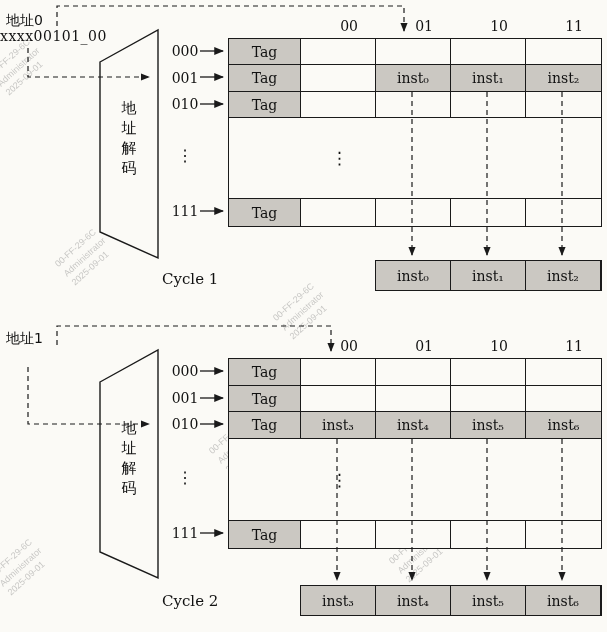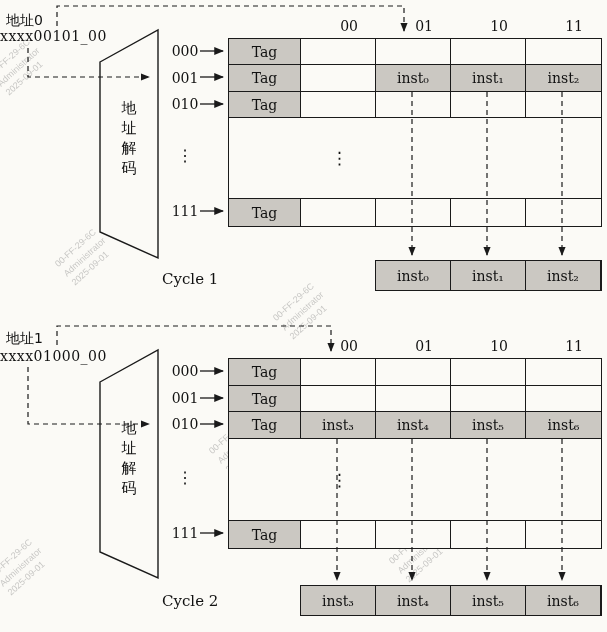--- a/index.html
+++ b/index.html
@@ -116,21 +116,20 @@
 
   <div class="out-strip o1">
     <div class="out-cell">inst₀</div>
     <div class="out-cell">inst₁</div>
     <div class="out-cell cr0">inst₂</div>
   </div>
 
   <div class="caption" style="left:162px;top:270px;text-align:right;">Cycle 1</div>
 
   <div class="addr-label" style="left:6px;top:330px;">地址1</div>
-  <div class="addr-value" style="left:0px;top:348px;">xxxx01000_00</div>
 
   <div class="decoder" style="left:119px;top:418px;">地
 址
 解
 码</div>
 
   <div class="rowlab" style="left:168px;top:363px;">000</div>
   <div class="rowlab" style="left:168px;top:390px;">001</div>
   <div class="rowlab" style="left:168px;top:416px;">010</div>
   <div class="rowlab" style="left:168px;top:470px;font-size:16px;">⋮</div>

